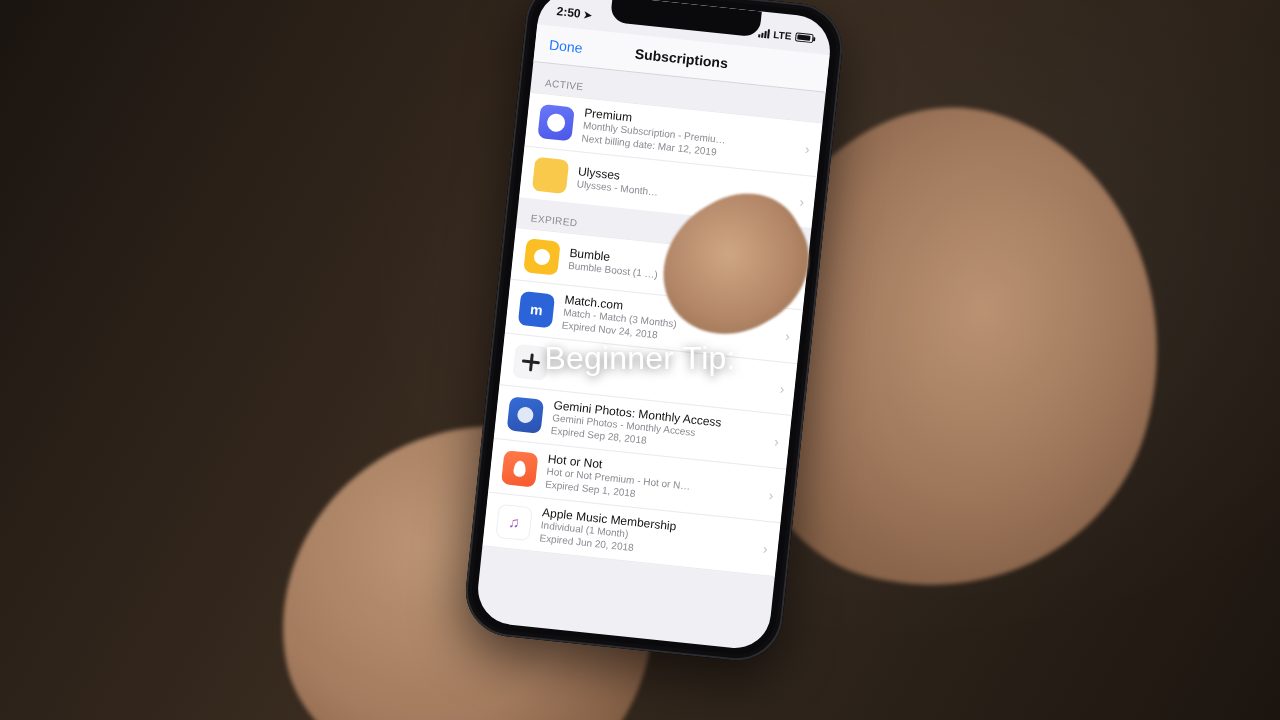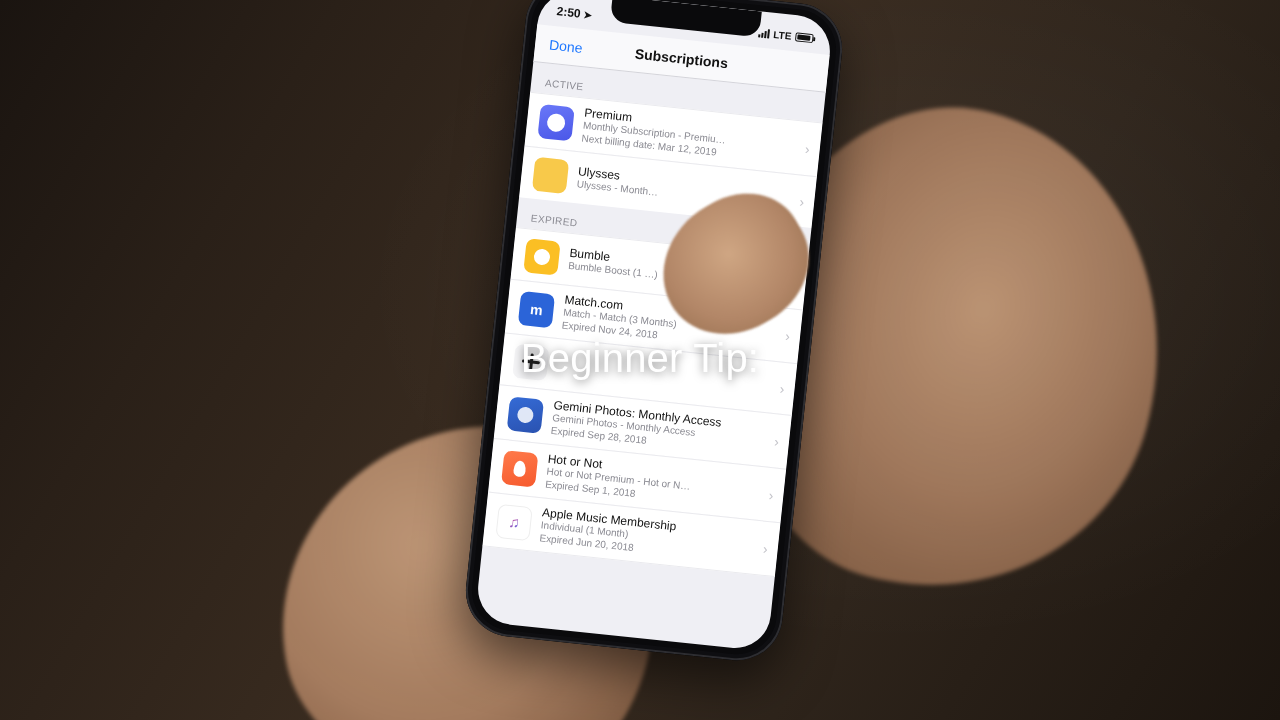--- a/index.html
+++ b/index.html
@@ -164,21 +164,21 @@
   
   .overlay {
     position:absolute; inset:0;
     display:flex; flex-direction:column;
     align-items:center; justify-content:center;
     text-align:center;
     color:#fff;
     pointer-events:none;
   }
   .overlay .kicker {
-    font-size:40px;
+    font-size:32px;
     font-weight:300;
     letter-spacing:0.2px;
     text-shadow:0 2px 10px rgba(0,0,0,0.5);
     margin-bottom:4px;
   }
   .overlay .headline {
     font-size:73px;
     font-weight:300;
     line-height:1.08;
     letter-spacing:-0.5px;

